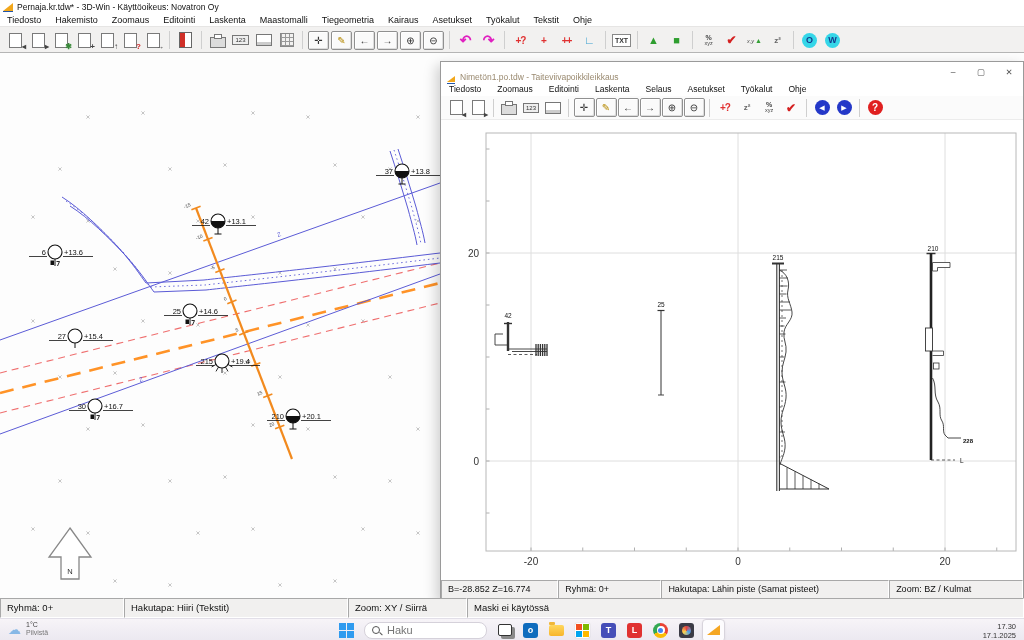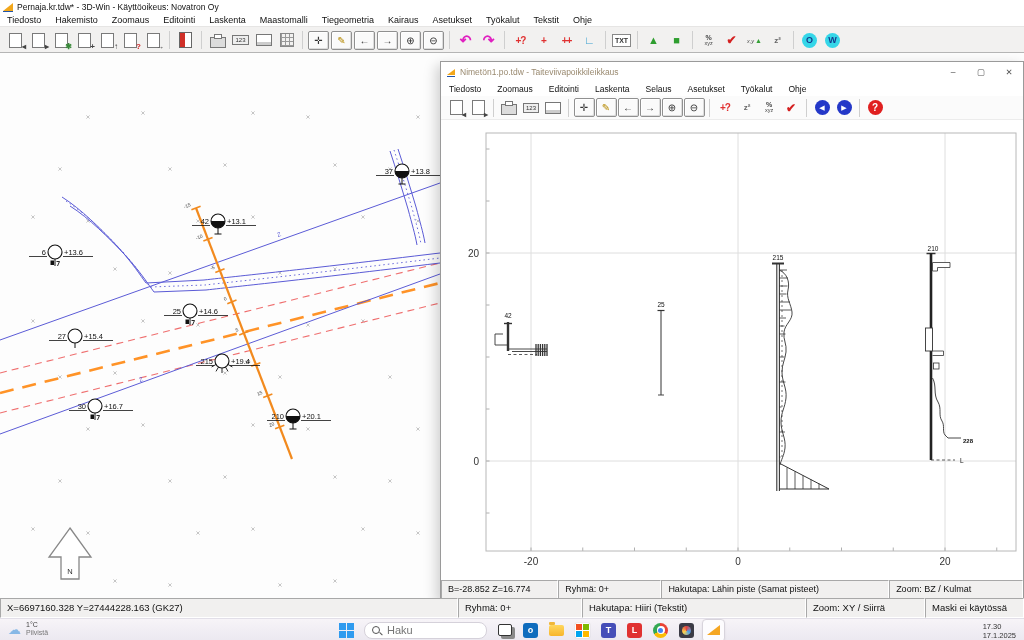--- a/index.html
+++ b/index.html
@@ -51,21 +51,21 @@
         display:flex;align-items:center;justify-content:center}
 
   
   .workspace{position:absolute;left:0;top:52px;width:1024px;height:546px;background:#fdfdfd;
              border-top:1px solid #b5b5b5;overflow:hidden}
   #map-svg{position:absolute;left:0;top:0}
 
   
   .child{position:absolute;left:440px;top:8px;width:582px;height:538px;background:#fff;
          border:1px solid #9a9a9a;box-shadow:-4px 4px 12px rgba(0,0,0,.18);display:flex;flex-direction:column}
-  .ctitle{height:20px;display:flex;align-items:center;gap:5px;padding-left:6px;font-size:8.5px;color:#9a8a70}
+  .ctitle{height:20px;display:flex;align-items:flex-end;gap:5px;padding-left:6px;font-size:8.5px;color:#9a8a70}
   .logo-tri.small{border-left-width:8px;border-bottom-width:6.5px}
   .logo-tri.small::after{left:-8px;top:6.5px;width:8px}
   .cbtns{margin-left:auto;display:flex}
   .cbtn{width:28px;height:20px;display:flex;align-items:center;justify-content:center;font-size:8.5px;color:#555}
   .cmenu{height:16px;display:flex;align-items:center;font-size:8.5px}
   .cmenu span{padding:0 8px;cursor:default}
   .ctool{height:26px;display:flex;align-items:center;padding-left:4px;background:#fbfbfb;border-bottom:1px solid #ececec}
   .ctool .tbi{width:22px}
   .plotwrap{flex:1;position:relative;background:#fff}
 
@@ -101,21 +101,21 @@
   .msgrid b:nth-child(3){background:#00a4ef}.msgrid b:nth-child(4){background:#ffb900}
   .chrome{width:15px;height:15px;border-radius:50%;position:relative;
           background:conic-gradient(#ea4335 0 120deg,#fbbc05 0 240deg,#34a853 0 360deg)}
   .chrome::before{content:"";position:absolute;inset:3.5px;background:#fff;border-radius:50%}
   .chrome::after{content:"";position:absolute;inset:5px;background:#4285f4;border-radius:50%}
   .photos{width:15px;height:15px;border-radius:3px;background:#3b3b46;position:relative}
   .photos::after{content:"";position:absolute;inset:3px;border-radius:50%;
                  background:conic-gradient(#e04444,#4aa3f0,#ffd24a,#e04444)}
   .tri3d{width:0;height:0;border-left:13px solid transparent;border-bottom:10px solid #f5a623}
   .appactive{background:#fdfcfe;border:1px solid #d8d4dc;border-radius:4px;box-shadow:0 1px 2px rgba(0,0,0,.08)}
-  .clock{position:absolute;right:8px;top:3px;font-size:7.5px;line-height:1.2;color:#333}
+  .clock{position:absolute;right:8px;top:3px;text-align:right;font-size:7.5px;line-height:1.2;color:#333}
 </style>
 </head>
 <body>
 
 <div class="titlebar">
   <span class="logo-tri"></span>
   <span>Pernaja.kr.tdw* - 3D-Win - Käyttöoikeus: Novatron Oy</span>
 </div>
 <div class="menubar" id="main-menu">
     <span>Tiedosto</span>
@@ -597,21 +597,20 @@
     <div class="cstatus">
       <span class="scell" style="width:125px">B=-28.852  Z=16.774</span>
       <span class="scell" style="width:110px">Ryhmä: 0+</span>
       <span class="scell" style="width:244px">Hakutapa: Lähin piste (Samat pisteet)</span>
       <span class="scell" style="width:143px">Zoom: BZ  /  Kulmat</span>
     </div>
   </div>
 </div>
 
 <div class="statusbar">
-  <span class="scell" style="width:458px">X=6697160.328  Y=27444228.163   (GK27)</span>
   <span class="scell" style="width:124px">Ryhmä: 0+</span>
   <span class="scell" style="width:224px">Hakutapa: Hiiri (Tekstit)</span>
   <span class="scell" style="width:119px">Zoom: XY  /  Siirrä</span>
   <span class="scell" style="flex:1">Maski ei käytössä</span>
 </div>
 
 <div class="taskbar">
   <div class="weather">
     <span class="cloud">☁</span>
     <span>

